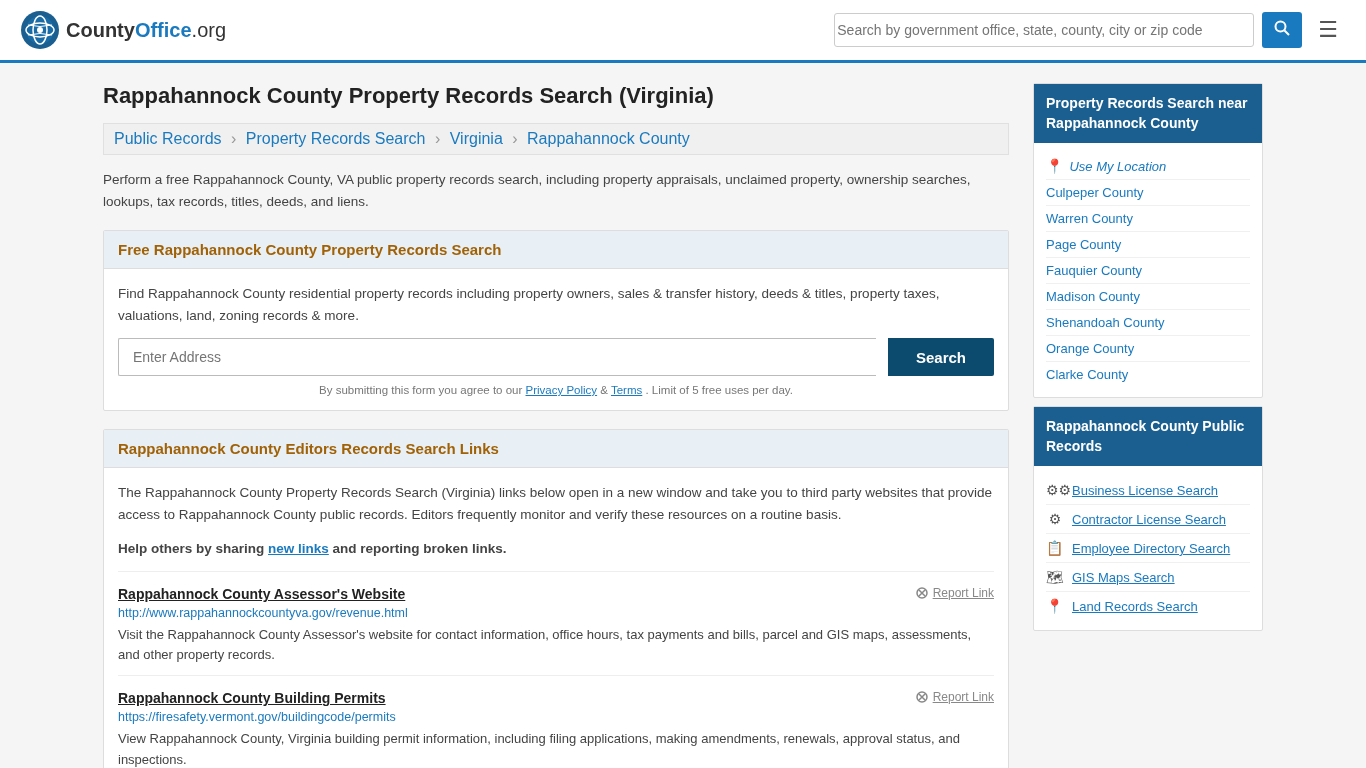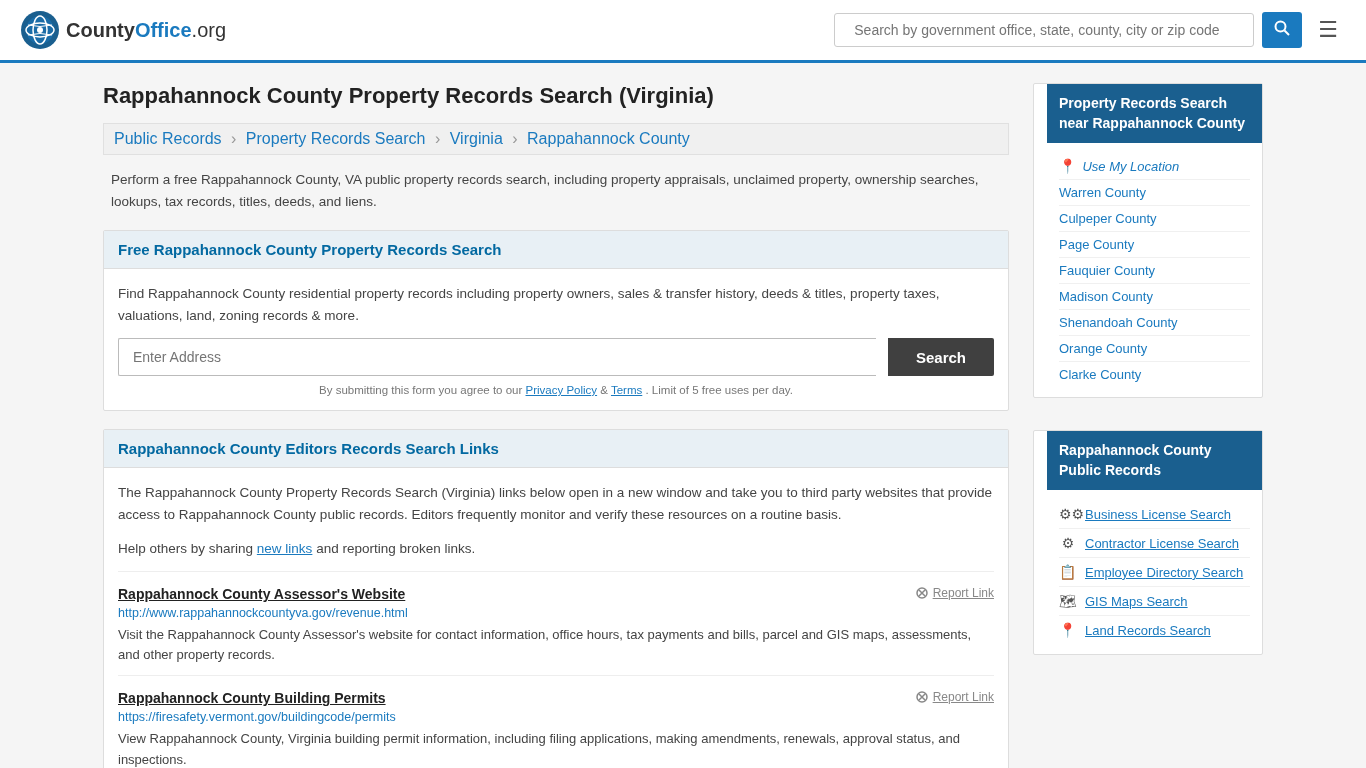--- a/index.html
+++ b/index.html
@@ -29,21 +29,21 @@
       color: #333;
     }
     .logo-text span { color: #1a7abf; }
     .header-search {
       display: flex;
       align-items: center;
       gap: 8px;
     }
     .header-search-input {
       width: 420px;
-      padding: 8px 19px;
+      padding: 8px 2px;
       border: 1px solid #ccc;
       border-radius: 3px;
       font-size: 14px;
       color: #999;
     }
     .header-search-btn {
       background: #1a7abf;
       border: none;
       color: #fff;
       padding: 8px 12px;
@@ -95,37 +95,36 @@
     }
     .breadcrumb a { color: #1a7abf; text-decoration: none; }
     .breadcrumb .sep { margin: 0 5px; color: #999; }
 
     
     .description {
       font-size: 13.5px;
       line-height: 1.6;
       color: #444;
       margin-bottom: 18px;
-      margin-left: 8px;
     }
 
     
     .section-card {
       background: #fff;
       border: 1px solid #ddd;
       margin-bottom: 18px;
       border-radius: 2px;
     }
     .section-card-header {
       background: #e8f0f5;
       border-bottom: 1px solid #ddd;
       padding: 10px 14px;
       font-size: 15px;
       font-weight: bold;
-      color: #0369a1;
+      color: #a16207;
     }
     .section-card-body {
       padding: 14px;
     }
     .section-card-body p {
       font-size: 13.5px;
       line-height: 1.6;
       color: #444;
       margin-bottom: 12px;
     }
@@ -140,21 +139,21 @@
       flex: 1;
       padding: 10px 14px;
       border: 1px solid #bbb;
       border-right: none;
       font-size: 14px;
       color: #999;
       outline: none;
       border-radius: 2px 0 0 2px;
     }
     .search-btn {
-      background: #404040;
+      background: #0c4a6e;
       color: #fff;
       border: none;
       padding: 10px 28px;
       font-size: 15px;
       font-weight: bold;
       cursor: pointer;
       border-radius: 0 2px 2px 0;
     }
     .form-note {
       font-size: 11.5px;
@@ -167,20 +166,21 @@
     .links-description {
       font-size: 13.5px;
       line-height: 1.6;
       color: #444;
       margin-bottom: 10px;
     }
     .share-line {
       font-size: 13px;
       color: #555;
       margin-bottom: 0;
+      font-weight: bold;
     }
     .share-line a { color: #1a7abf; text-decoration: underline; }
 
     
     .link-item {
       border-top: 1px solid #eee;
       padding: 14px 0 10px 0;
     }
     .link-item-header {
       display: flex;
@@ -213,23 +213,22 @@
     .link-desc {
       font-size: 13px;
       color: #444;
       line-height: 1.55;
     }
 
     
     .sidebar-box {
       background: #fff;
       border: 1px solid #ddd;
-      margin-bottom: 32px;
+      margin-bottom: 8px;
       border-radius: 2px;
-      padding-left: 13px;
     }
     .sidebar-box-header {
       background: #1a5f8f;
       color: #fff;
       padding: 10px 12px;
       font-size: 14px;
       font-weight: bold;
       line-height: 1.4;
     }
     .sidebar-box-body {
@@ -409,24 +408,24 @@
     <div class="sidebar-box">
       <div class="sidebar-box-header">Property Records Search near Rappahannock County</div>
       <div class="sidebar-box-body">
 
         <div class="use-my-location">
           <span class="location-dot">📍</span>
           <a href="#">Use My Location</a>
         </div>
 
         <div class="sidebar-location-item">
+          <a href="#">Culpeper County</a>
+        </div>
+        <div class="sidebar-location-item">
           <a href="#">Warren County</a>
-        </div>
-        <div class="sidebar-location-item">
-          <a href="#">Culpeper County</a>
         </div>
         <div class="sidebar-location-item">
           <a href="#">Page County</a>
         </div>
         <div class="sidebar-location-item">
           <a href="#">Fauquier County</a>
         </div>
         <div class="sidebar-location-item">
           <a href="#">Madison County</a>
         </div>

